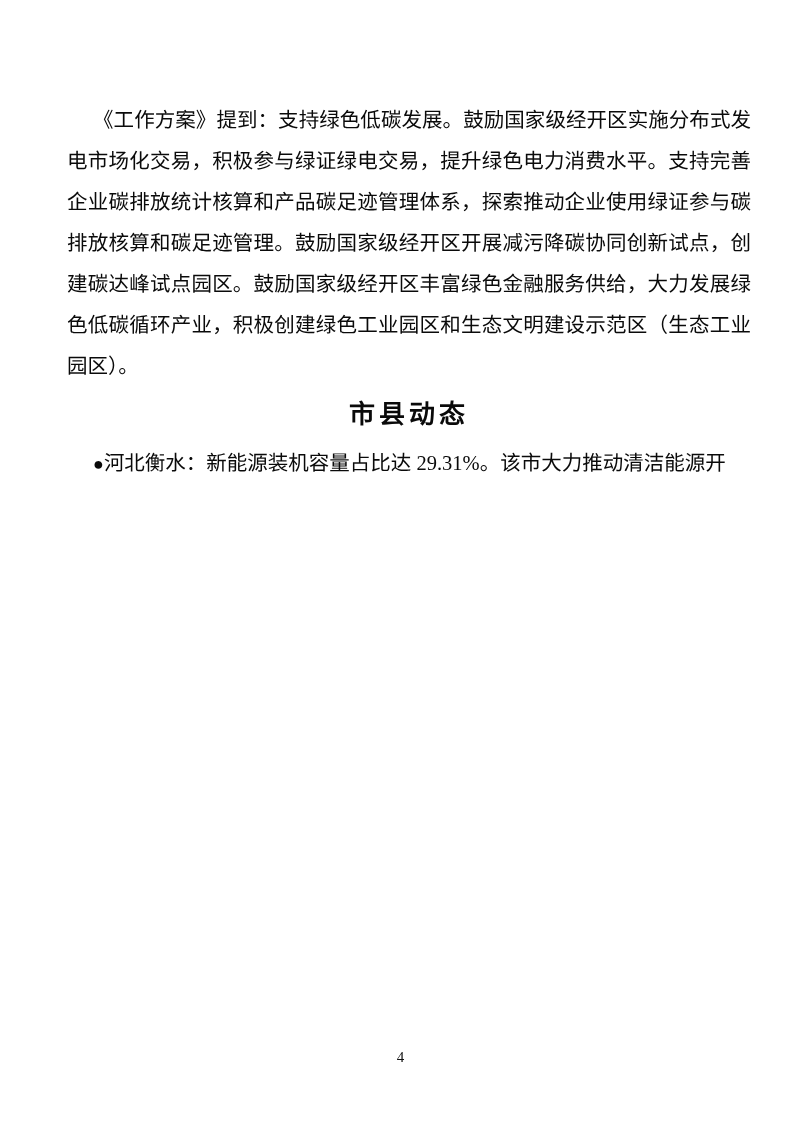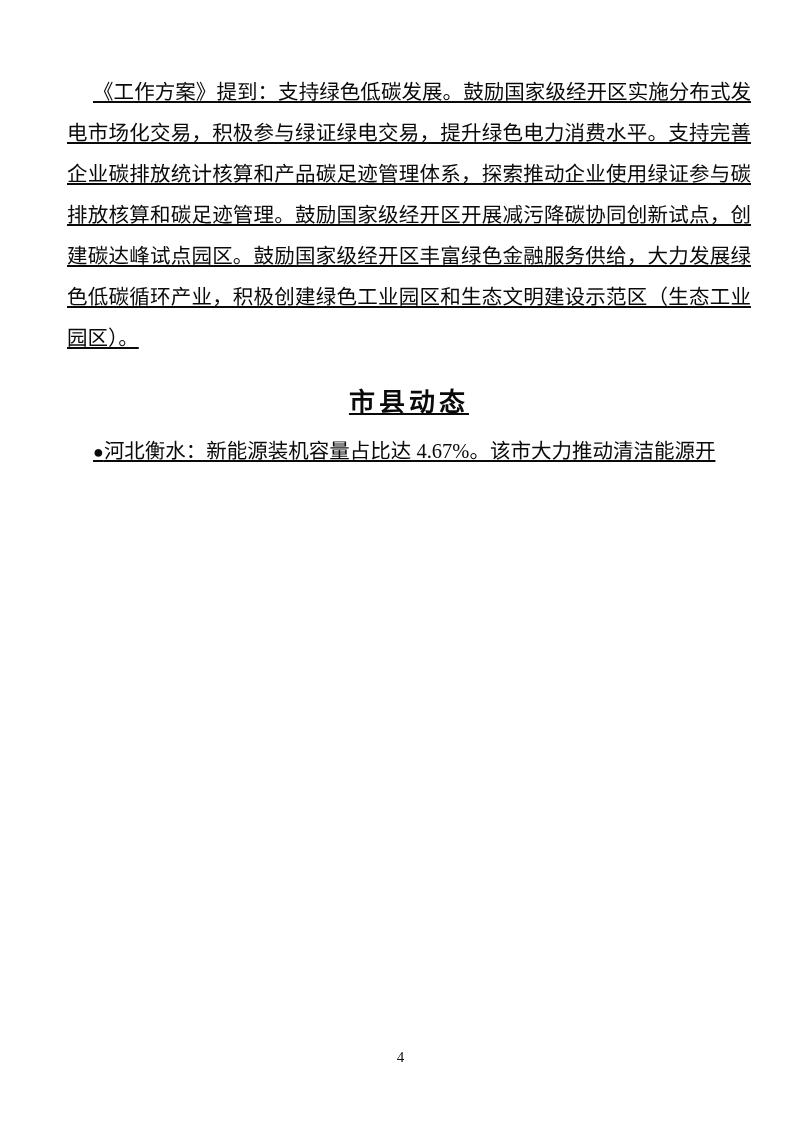--- a/index.html
+++ b/index.html
@@ -12,23 +12,22 @@
     width: 801px;
     height: 1129px;
     background: #ffffff;
     overflow: hidden;
     font-family: "Liberation Serif", "DejaVu Serif", serif;
     color: #0a0a0a;
   }
   .content {
     position: absolute;
     left: 67px;
-    top: 72px;
+    top: 100px;
     width: 684px;
-    text-decoration: underline;
   }
   .para {
     margin: 0 0 5px 0;
     font-size: 20.5px;
     line-height: 41px;
     text-align: justify;
     text-justify: inter-character;
     color: #0a0a0a;
   }
   .para.indent {
@@ -36,21 +35,21 @@
   }
   .bullet-marker {
     font-size: 18px;
   }
   .section-heading {
     font-size: 26px;
     font-weight: bold;
     line-height: 40px;
     text-align: center;
     letter-spacing: 4px;
-    margin: 24px 0 8px 0;
+    margin: 8px 0 8px 0;
     color: #0a0a0a;
   }
   .footer {
     position: absolute;
     top: 1046px;
     left: 0;
     width: 100%;
     text-align: center;
   }
   .page-number {
@@ -65,20 +64,20 @@
 <div class="page">
   <div class="content">
 
     <p class="para indent">《工作方案》提到：支持绿色低碳发展。鼓励国家级经开区实施分布式发电市场化交易，积极参与绿证绿电交易，提升绿色电力消费水平。支持完善企业碳排放统计核算和产品碳足迹管理体系，探索推动企业使用绿证参与碳排放核算和碳足迹管理。鼓励国家级经开区开展减污降碳协同创新试点，创建碳达峰试点园区。鼓励国家级经开区丰富绿色金融服务供给，大力发展绿色低碳循环产业，积极创建绿色工业园区和生态文明建设示范区（生态工业园区）。</p>
 
     <h2 class="section-heading">市县动态</h2>
 
 
 
 
-    <p class="para indent"><span class="bullet-marker">●</span><span>河北衡水：新能源装机容量占比达 4.67%。该市大力推动清洁能源开</span></p>
+    <p class="para indent"><span class="bullet-marker">●</span><span>河北衡水：新能源装机容量占比达 29.31%。该市大力推动清洁能源开</span></p>
 
   </div>
 
   <div class="footer">
     <span class="page-number">4</span>
   </div>
 </div>
 
 </body></html>

